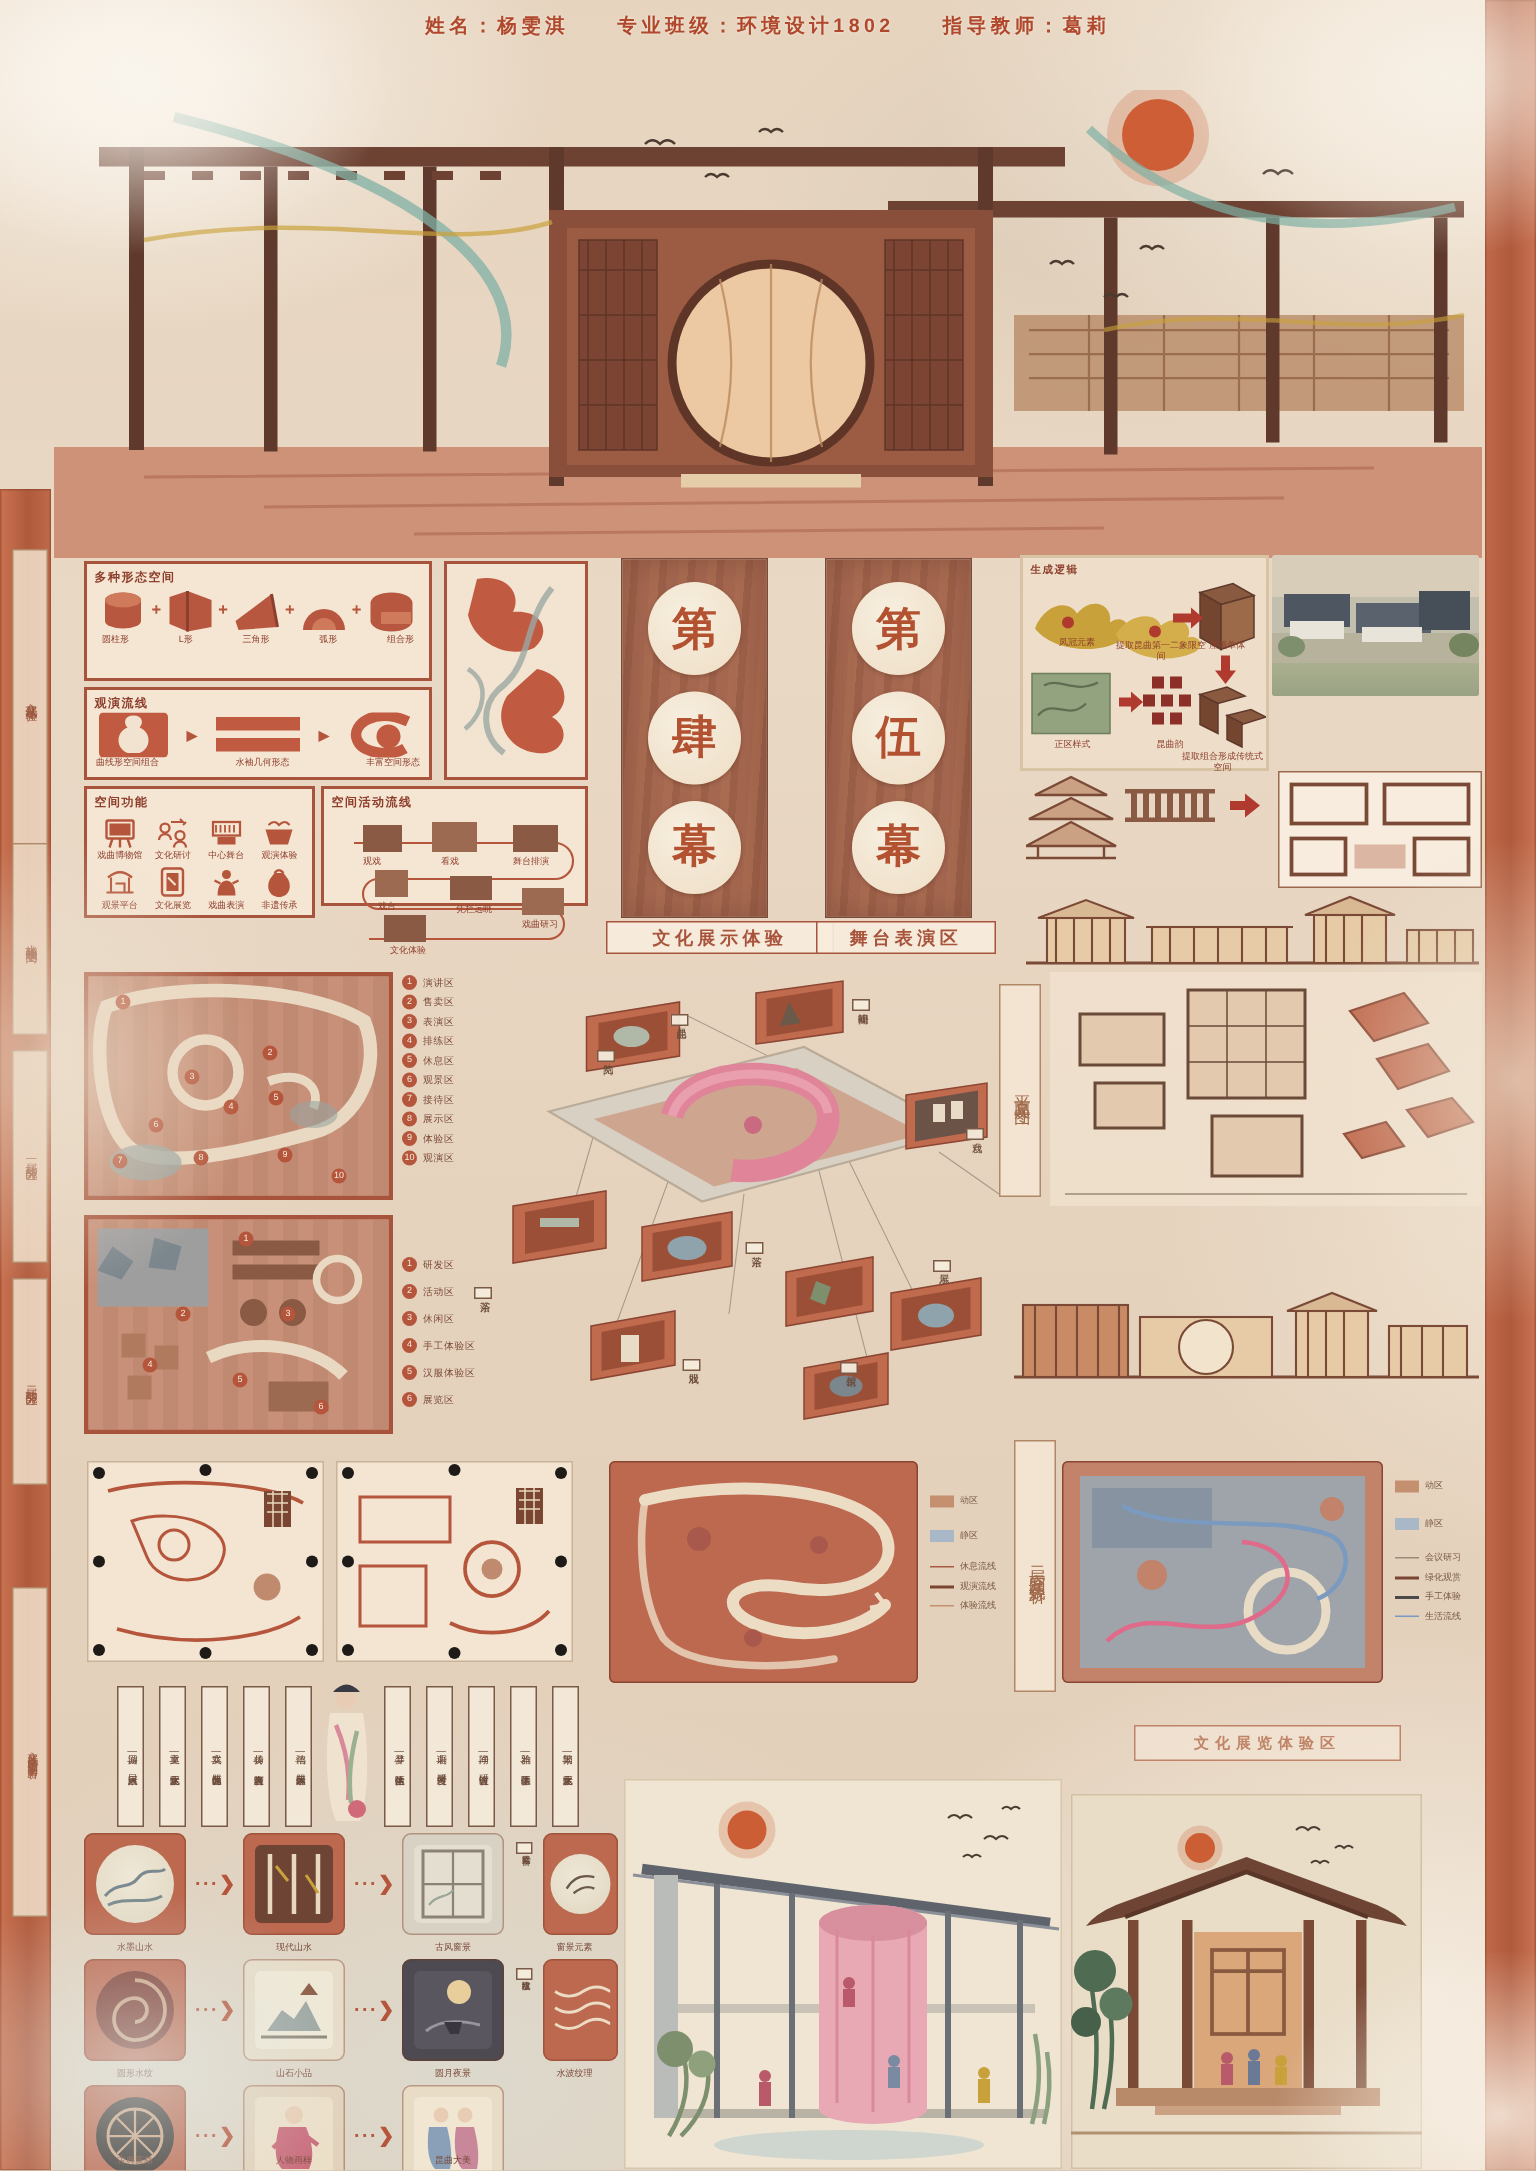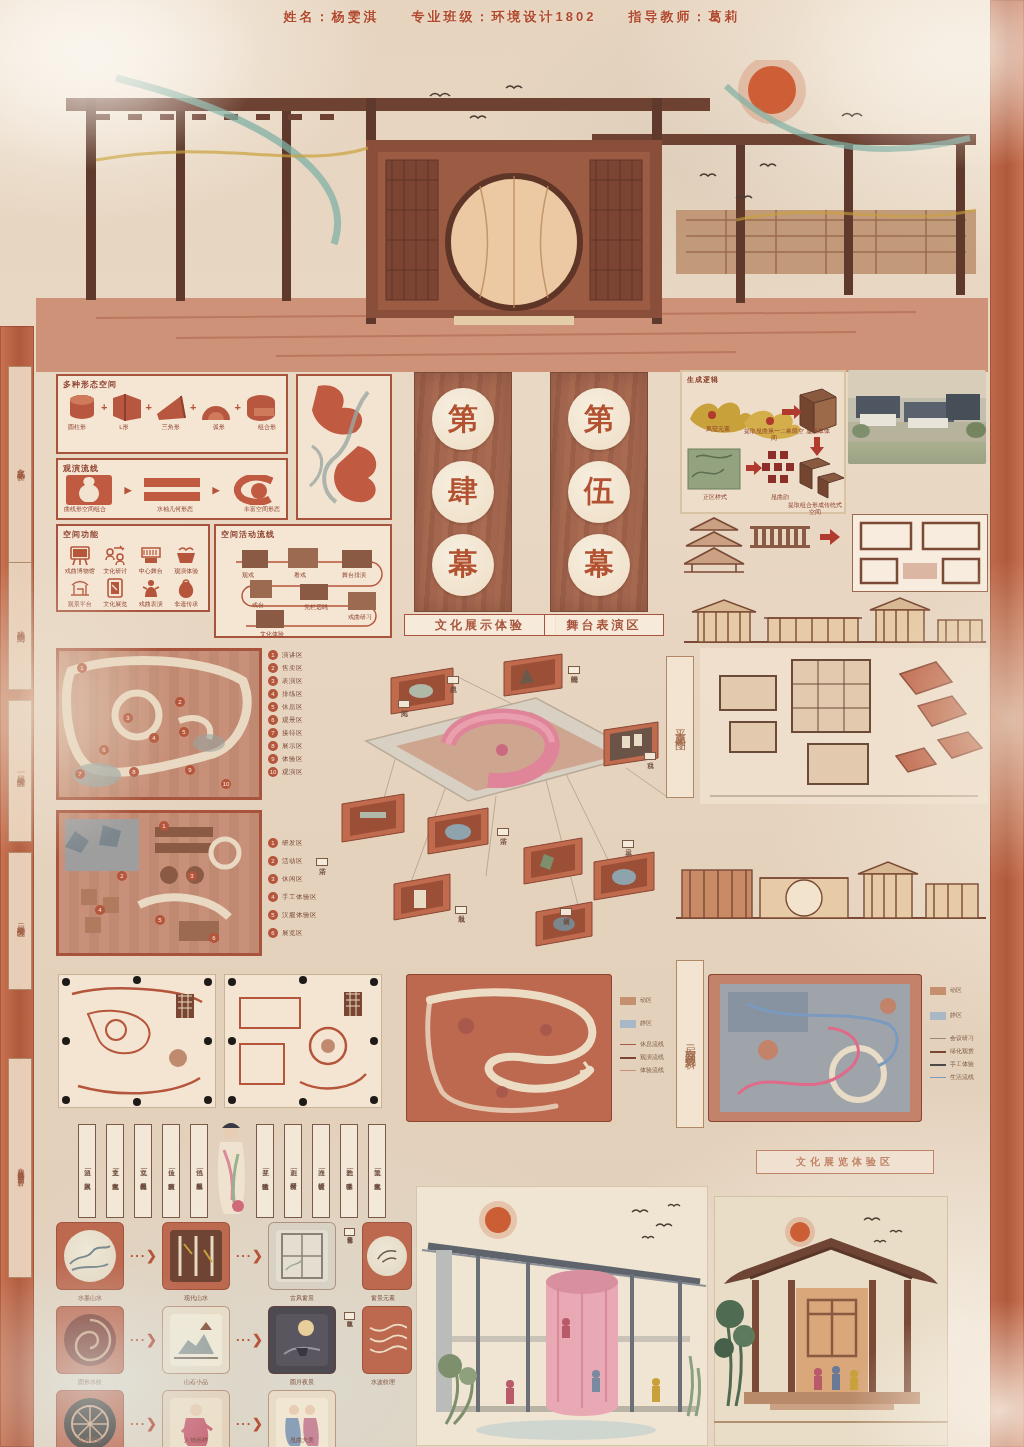--- a/index.html
+++ b/index.html
@@ -278,21 +278,21 @@
       <div class="fn-cell">
         <svg class="icon-sq" viewBox="0 0 22 22">
             <path d="M8,5 h6 l3,4 c3,6 0,12 -6,12 c-6,0 -9,-6 -6,-12 Z" fill="#b5553b"></path>
             <path d="M8,5 q3,-4 6,0" stroke="#b5553b" stroke-width="1.5" fill="none"></path>
           </svg>
         <span class="cap">非遗传承</span>
         </div>
     </div>
   </div>
 
-  <div class="panel" style="left:214px;top:524px;width:178px;height:114px;">
+  <div class="panel" style="left:214px;top:524px;width:178px;height:80px;">
     <div class="ptitle">空间活动流线</div>
     <svg width="174" height="92" viewBox="0 0 174 92">
       <path d="M20,22 H154 a12,12 0 0 1 0,24 H36 a10,10 0 0 0 0,20 H150 a10,10 0 0 1 0,20 H30" fill="none" stroke="#b5553b" stroke-width="1.4"></path>
       <rect x="26" y="10" width="26" height="18" fill="#8a5a44"></rect>
         <rect x="72" y="8" width="30" height="20" fill="#9c6a50"></rect>
         <rect x="126" y="10" width="30" height="18" fill="#8a5a44"></rect>
       <rect x="34" y="40" width="22" height="18" fill="#9c6a50"></rect>
         <rect x="84" y="44" width="28" height="16" fill="#8a5a44"></rect>
         <rect x="132" y="52" width="28" height="18" fill="#9c6a50"></rect>
       <rect x="40" y="70" width="28" height="18" fill="#8a5a44"></rect>

